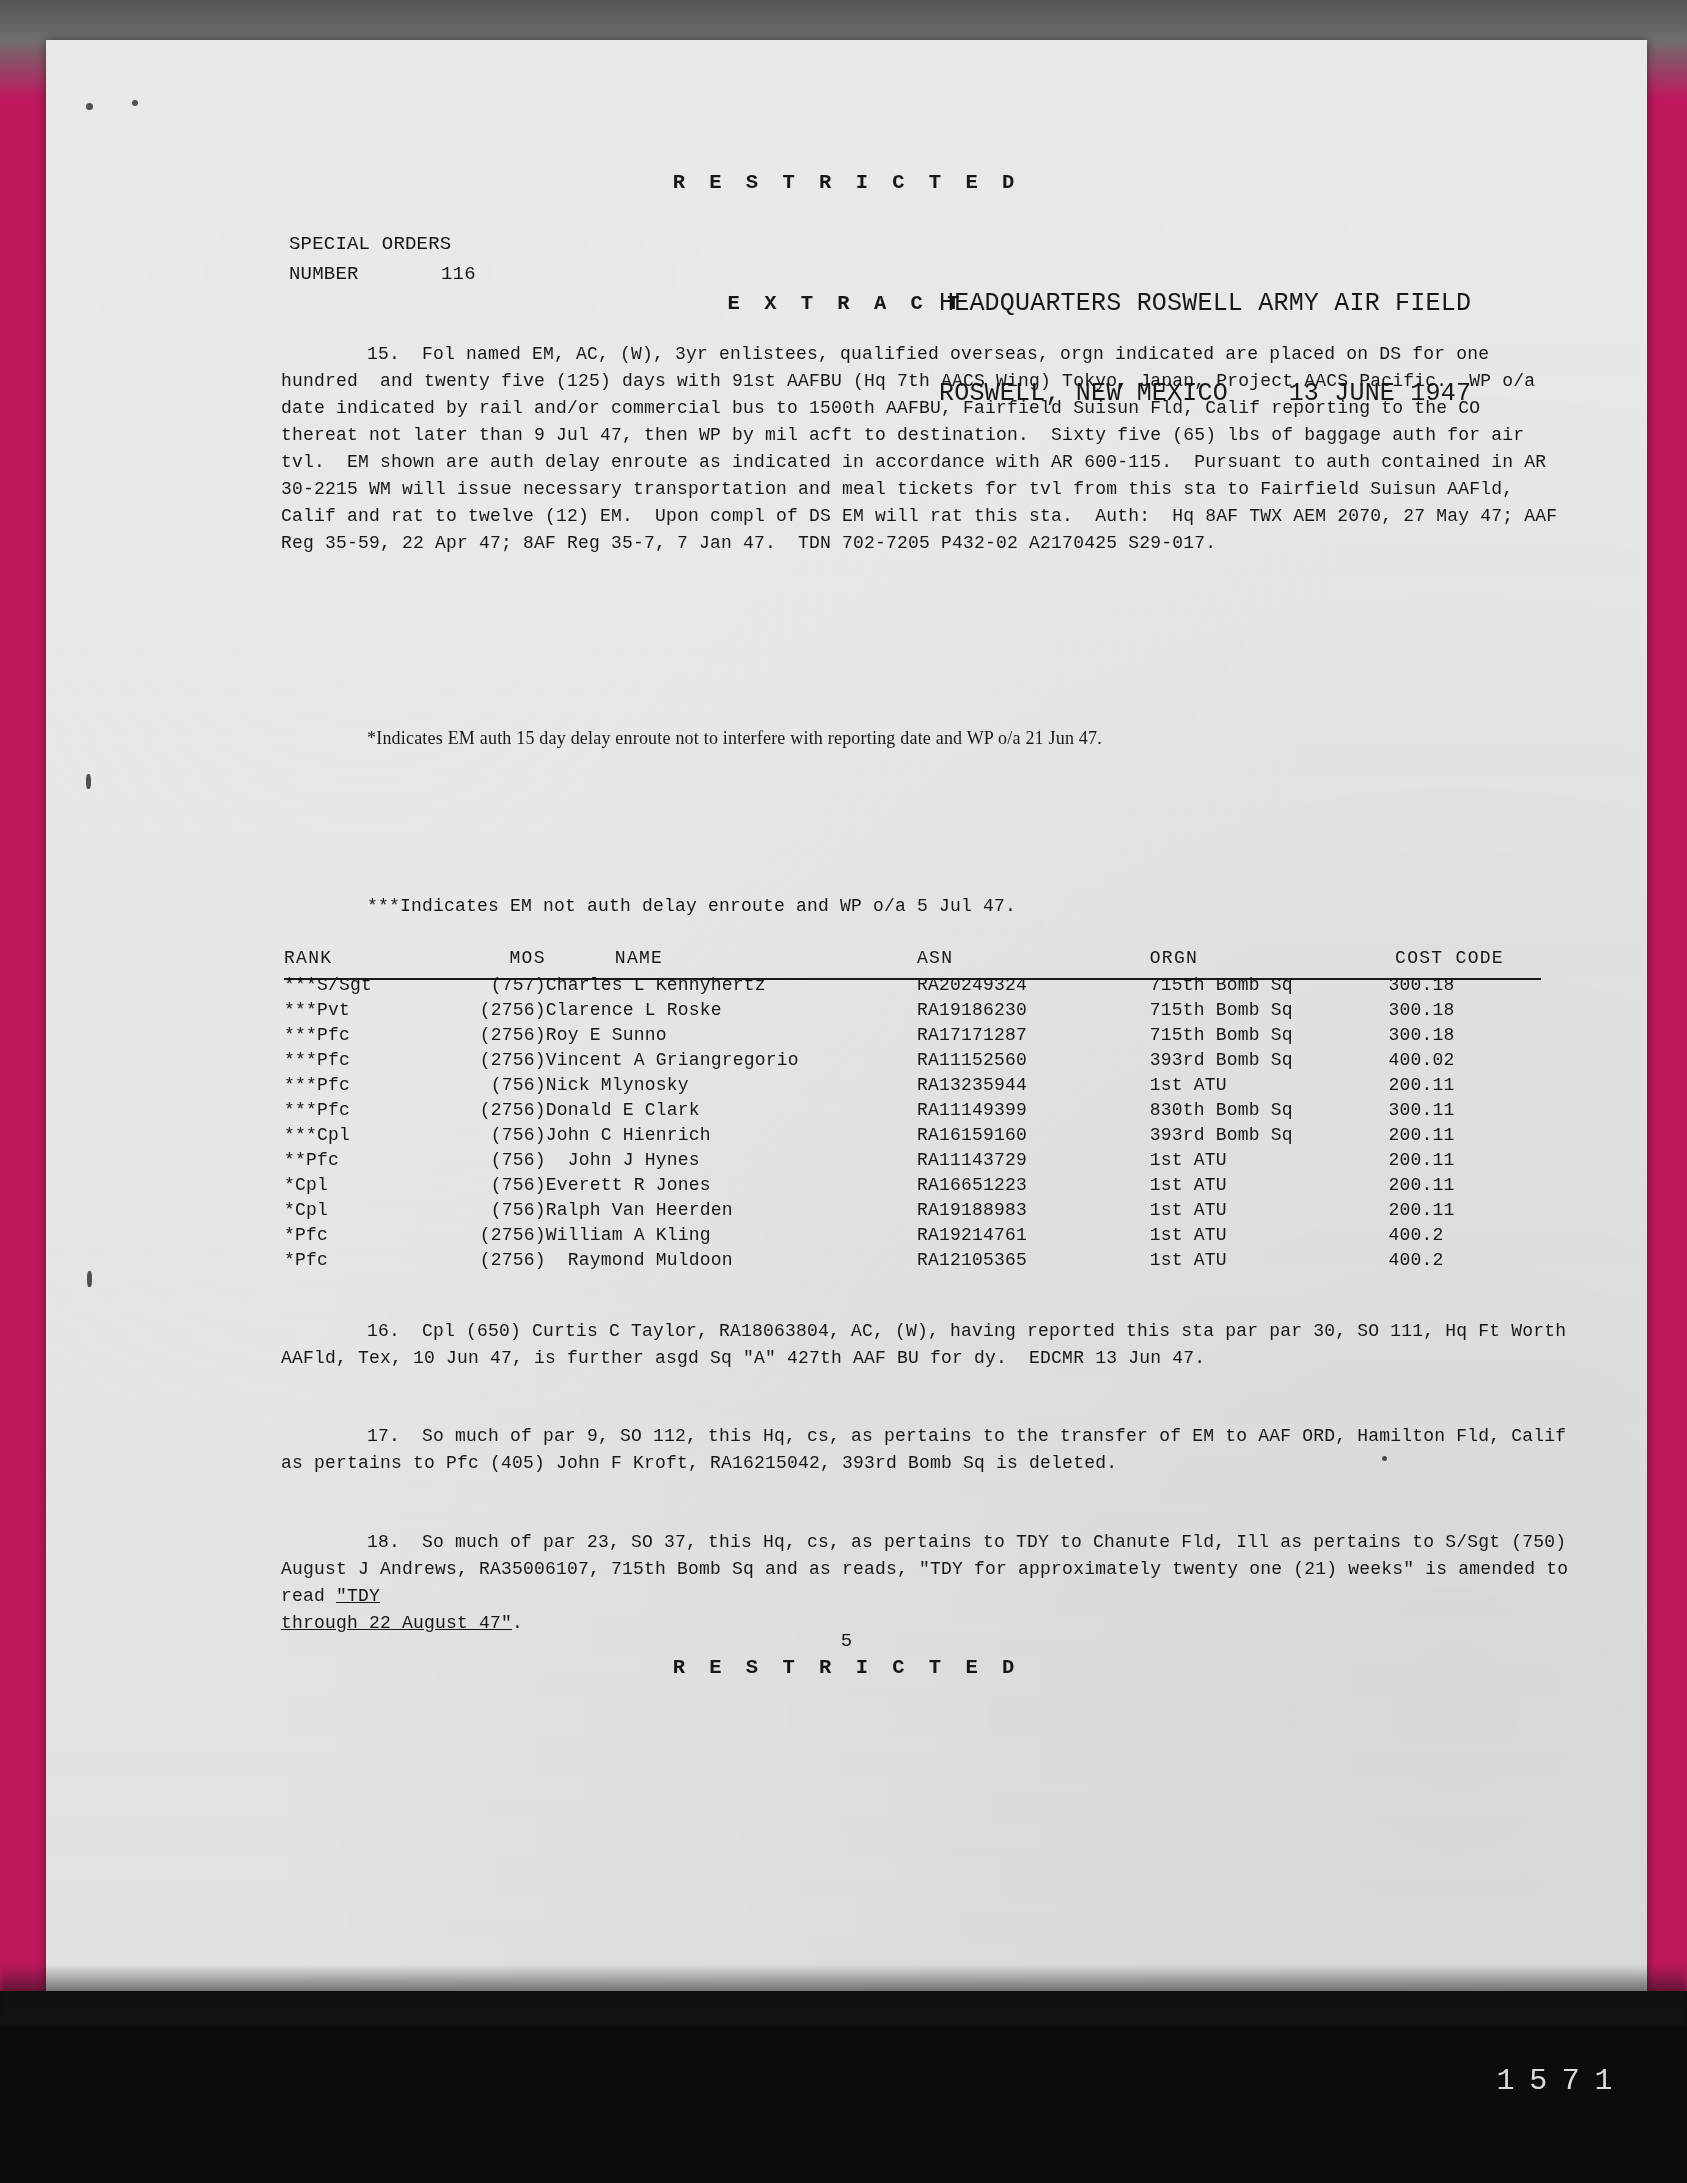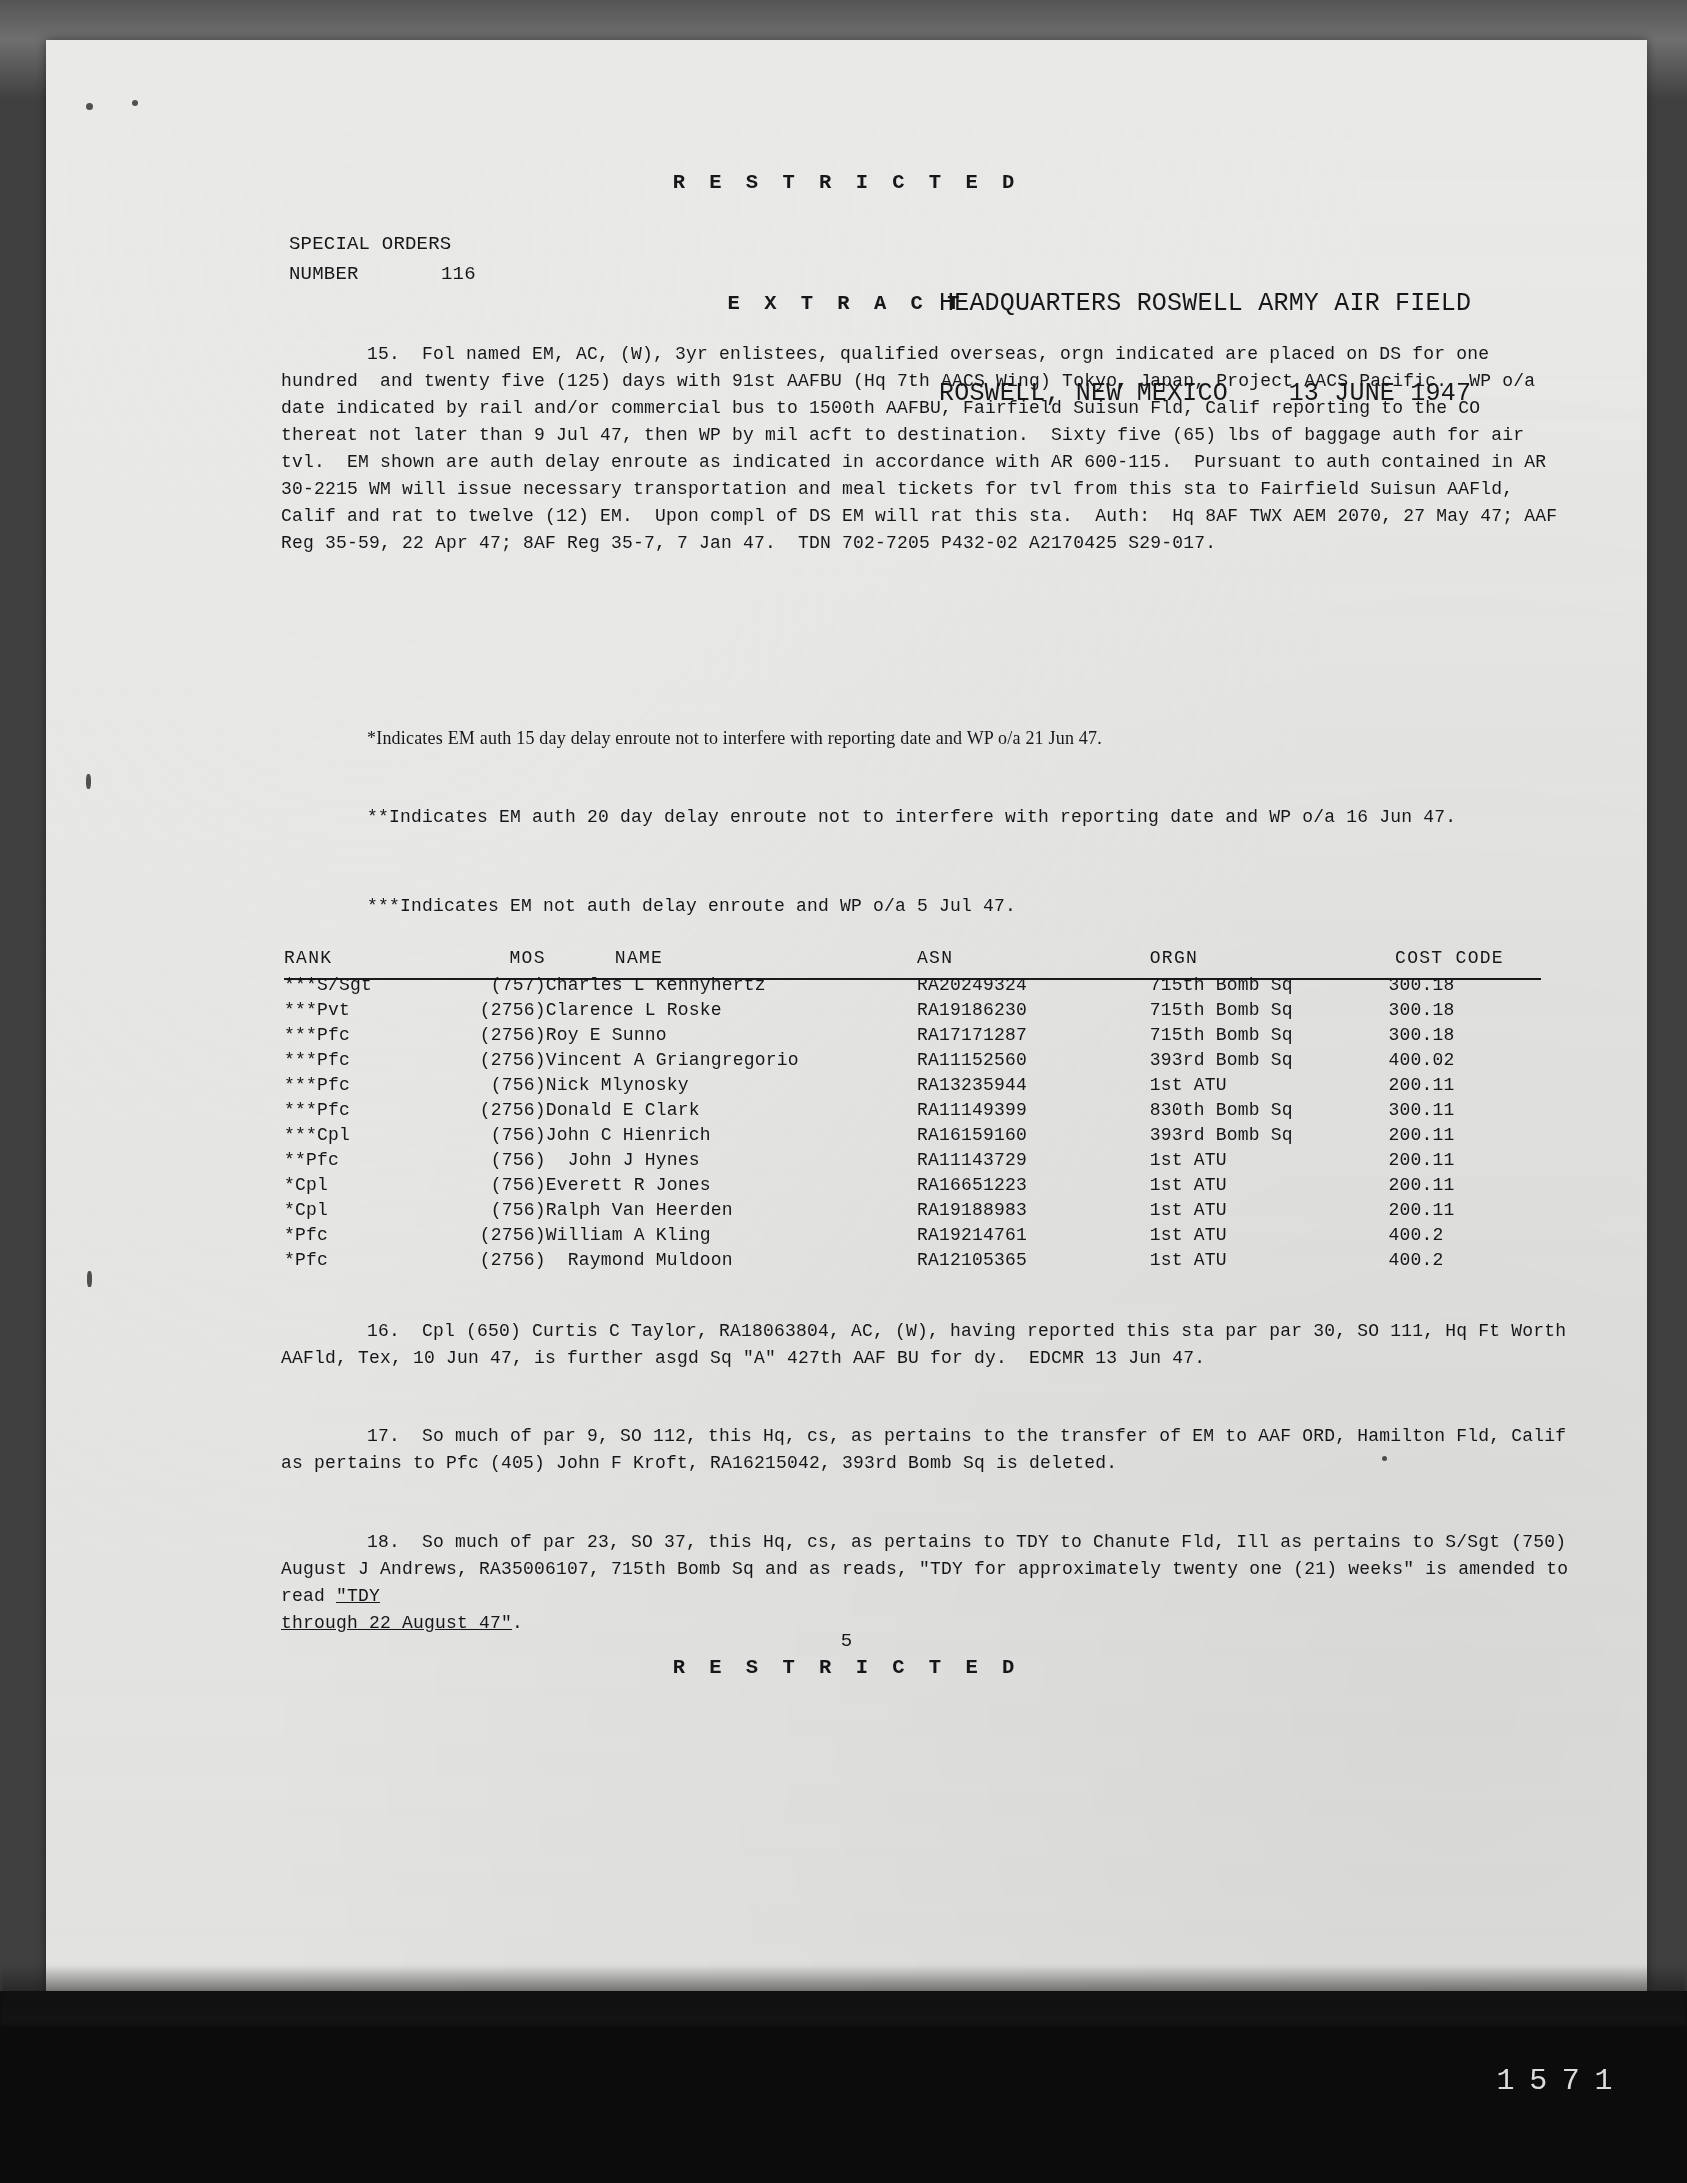--- a/index.html
+++ b/index.html
@@ -13,21 +13,21 @@
     overflow: hidden;
     font-family: "Liberation Mono", monospace;
   }
 
   
   #scan {
     position: absolute;
     left: 0; top: 0;
     width: 1687px;
     height: 2183px;
-    background: #404040;
+    background: #be185d;
   }
   #paper {
     position: absolute;
     left: 46px;
     top: 40px;
     width: 1601px;
     height: 1958px;
     background: #e9e9e7;
     box-shadow: 0 0 9.3px rgba(0,0,0,0.45);
   }
@@ -263,21 +263,20 @@
         <div>HEADQUARTERS ROSWELL ARMY AIR FIELD</div>
         <div>ROSWELL, NEW MEXICO    13 JUNE 1947</div>
       </div>
 
       <div id="extract" class="center spaced">E X T R A C T</div>
 
       <div id="para15"><span class="indent"></span><span>15.  Fol named EM, AC, (W), 3yr enlistees, qualified overseas, orgn indicated are placed on DS for one hundred  and twenty five (125) days with 91st AAFBU (Hq 7th AACS Wing) Tokyo, Japan, Project AACS Pacific.  WP o/a date indicated by rail and/or commercial bus to 1500th AAFBU, Fairfield Suisun Fld, Calif reporting to the CO thereat not later than 9 Jul 47, then WP by mil acft to destination.  Sixty five (65) lbs of baggage auth for air tvl.  EM shown are auth delay enroute as indicated in accordance with AR 600-115.  Pursuant to auth contained in AR 30-2215 WM will issue necessary transportation and meal tickets for tvl from this sta to Fairfield Suisun AAFld, Calif and rat to twelve (12) EM.  Upon compl of DS EM will rat this sta.  Auth:  Hq 8AF TWX AEM 2070, 27 May 47; AAF Reg 35-59, 22 Apr 47; 8AF Reg 35-7, 7 Jan 47.  TDN 702-7205 P432-02 A2170425 S29-017.</span></div>
 
       <div id="note1"><span class="indent"></span><span>*Indicates EM auth 15 day delay enroute not to interfere with reporting date and WP o/a 21 Jun 47.</span></div>
 
-      <div id="note2"><span class="indent"></span><span>**Indicates EM auth 20 day delay enroute not to interfere with reporting date and WP o/a 16 Jun 47.</span></div>
 
       <div id="note3"><span class="indent"></span><span>***Indicates EM not auth delay enroute and WP o/a 5 Jul 47.</span></div>
 
       <div id="rule"></div>
 
       <table id="roster">
         <thead>
           <tr>
             <th class="c-rank">RANK</th>
             <th class="c-mos">MOS</th>

